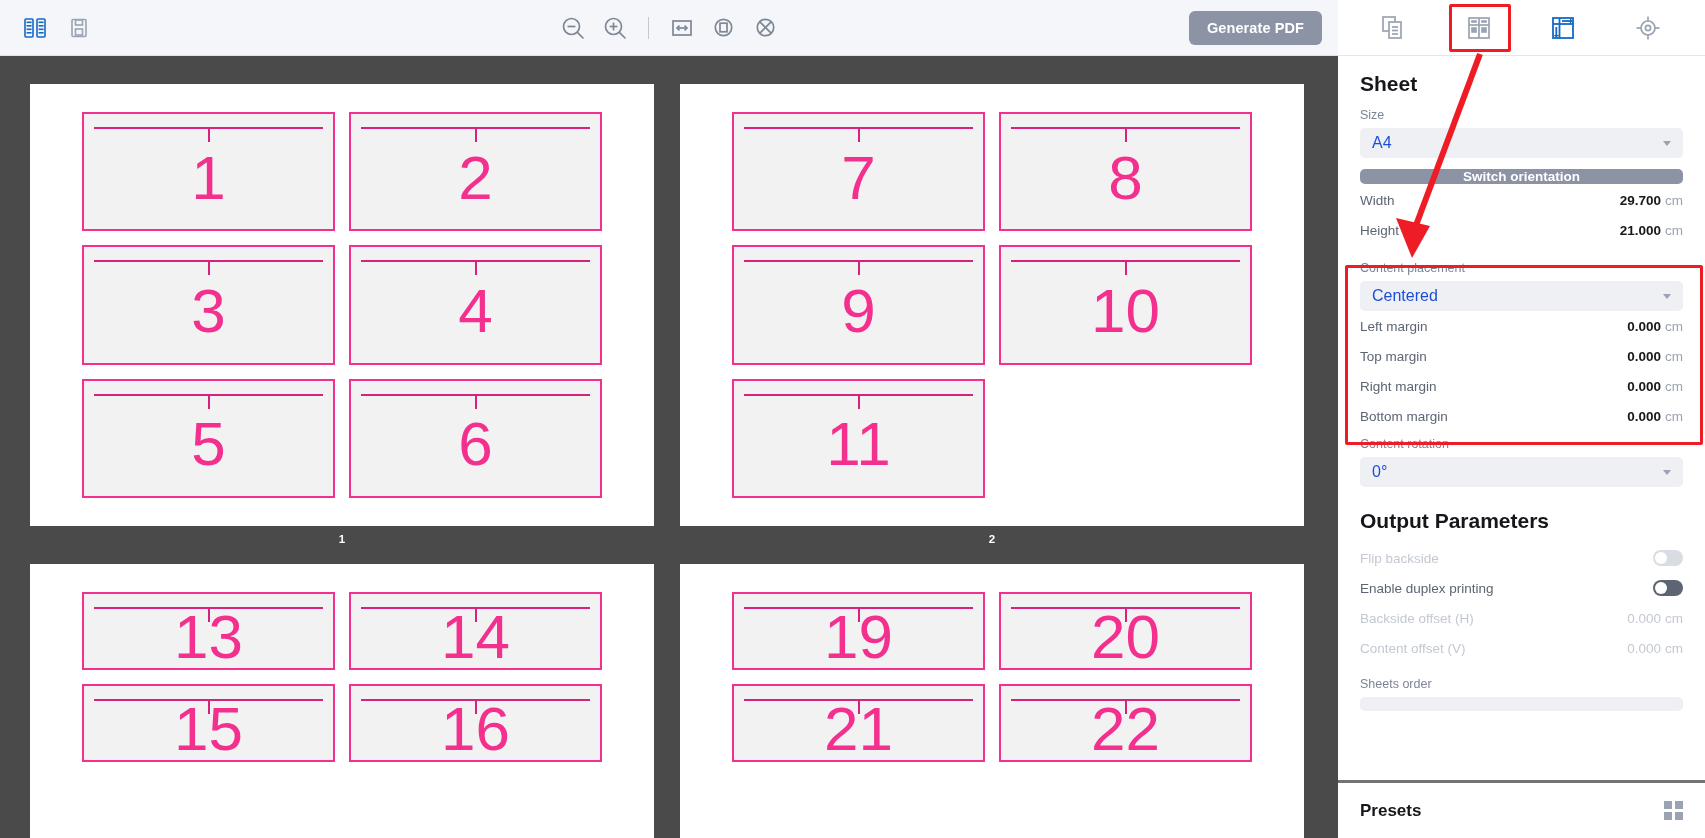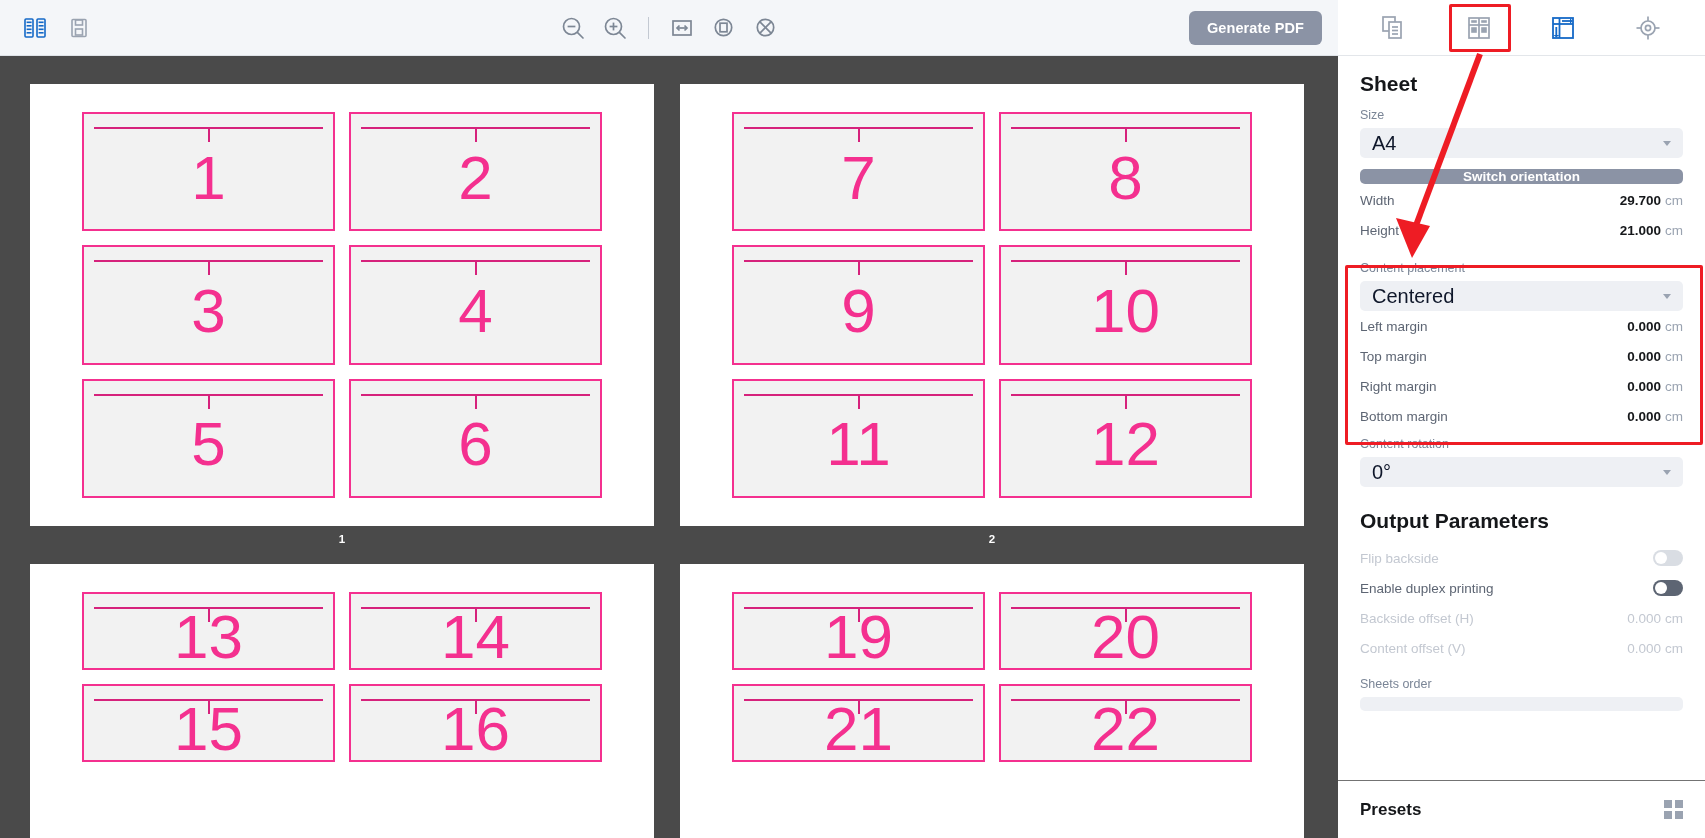--- a/index.html
+++ b/index.html
@@ -109,21 +109,21 @@
   }
   .panel-body { flex: 1; padding: 16px 22px 0 22px; overflow: hidden; position: relative; }
 
   .sec-title { font-size: 21px; font-weight: 700; color: #15171a; margin-bottom: 12px; }
   .sec-title.out { margin-top: 22px; margin-bottom: 10px; }
   .field-label { font-size: 12.5px; color: #7a8596; margin-bottom: 6px; margin-top: 8px; }
 
   .select {
     background: #eef0f4; border-radius: 5px;
     height: 30px; display: flex; align-items: center;
-    padding: 0 12px; font-size: 20px; color: #0f172a;
+    padding: 0 12px; font-size: 16px; color: #1d4ed8;
     cursor: pointer; position: relative;
   }
   .select .caret {
     margin-left: auto; width: 0; height: 0;
     border-left: 4.5px solid transparent; border-right: 4.5px solid transparent;
     border-top: 5px solid #9aa3b1;
   }
 
   .btn-switch {
     width: 100%; height: 15px; margin-top: 11px;
@@ -146,21 +146,21 @@
     margin-left: auto; width: 30px; height: 16px;
     background: #5d6573; border-radius: 9px; position: relative; cursor: pointer;
   }
   .toggle::after {
     content: ""; position: absolute; top: 2px; left: 2px;
     width: 12px; height: 12px; border-radius: 50%; background: #fff;
   }
   .toggle.off-dim { background: #d9dde3; }
 
   .panel-foot {
-    border-top: 1px solid #737373;
+    border-top: 3px solid #737373;
     height: 58px; min-height: 58px;
     display: flex; align-items: center;
     padding: 0 22px;
   }
   .panel-foot .ft { font-size: 17px; font-weight: 700; color: #15171a; }
   .grid-ico { margin-left: auto; display: grid; grid-template-columns: 8px 8px; gap: 3px; }
   .grid-ico i { width: 8px; height: 8px; background: #9aa3b1; display: block; }
 
   .sheets-order-bar {
     height: 14px; background: #eef0f4; border-radius: 5px; margin-top: 4px;
@@ -316,25 +316,20 @@
             </div>
             <div class="card">
               <div class="rule"></div>
               <div class="tick"></div>
               <div class="num">10</div>
             </div>
             <div class="card">
               <div class="rule"></div>
               <div class="tick"></div>
               <div class="num">11</div>
-            </div>
-            <div class="card">
-              <div class="rule"></div>
-              <div class="tick"></div>
-              <div class="num">12</div>
             </div>
           </div>
           <div class="sheet-label">2</div>
         </div>
       </div>
 
       <div class="sheet-row" style="margin-top:19px;">
 
         <div class="sheet-wrap">
           <div class="sheet partial">

